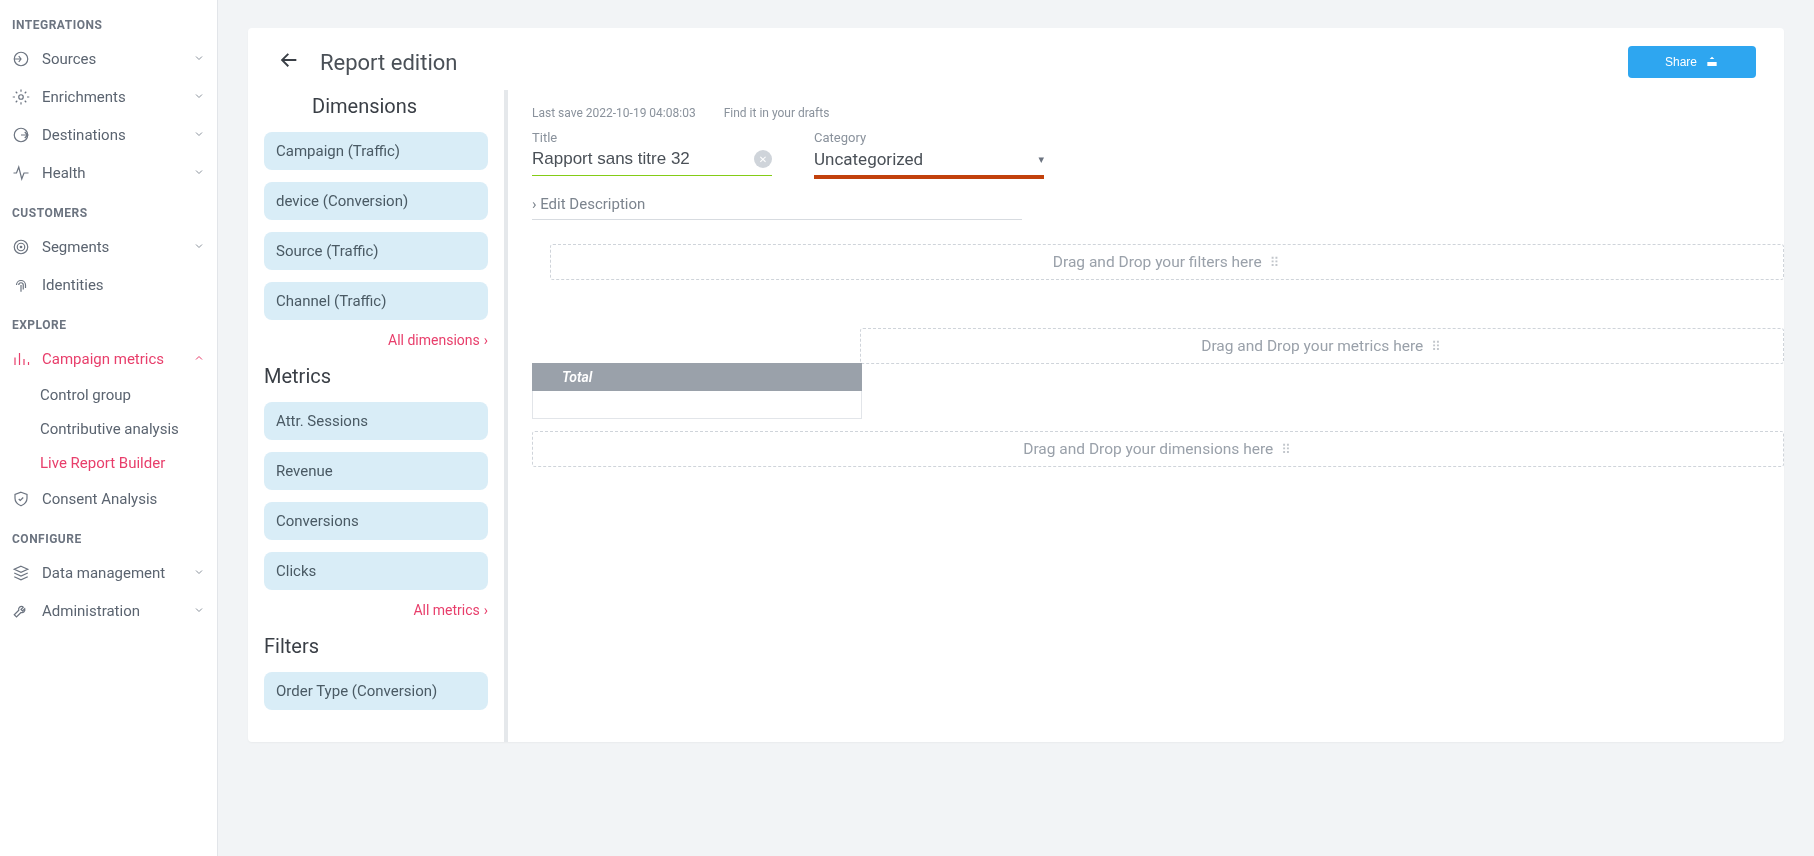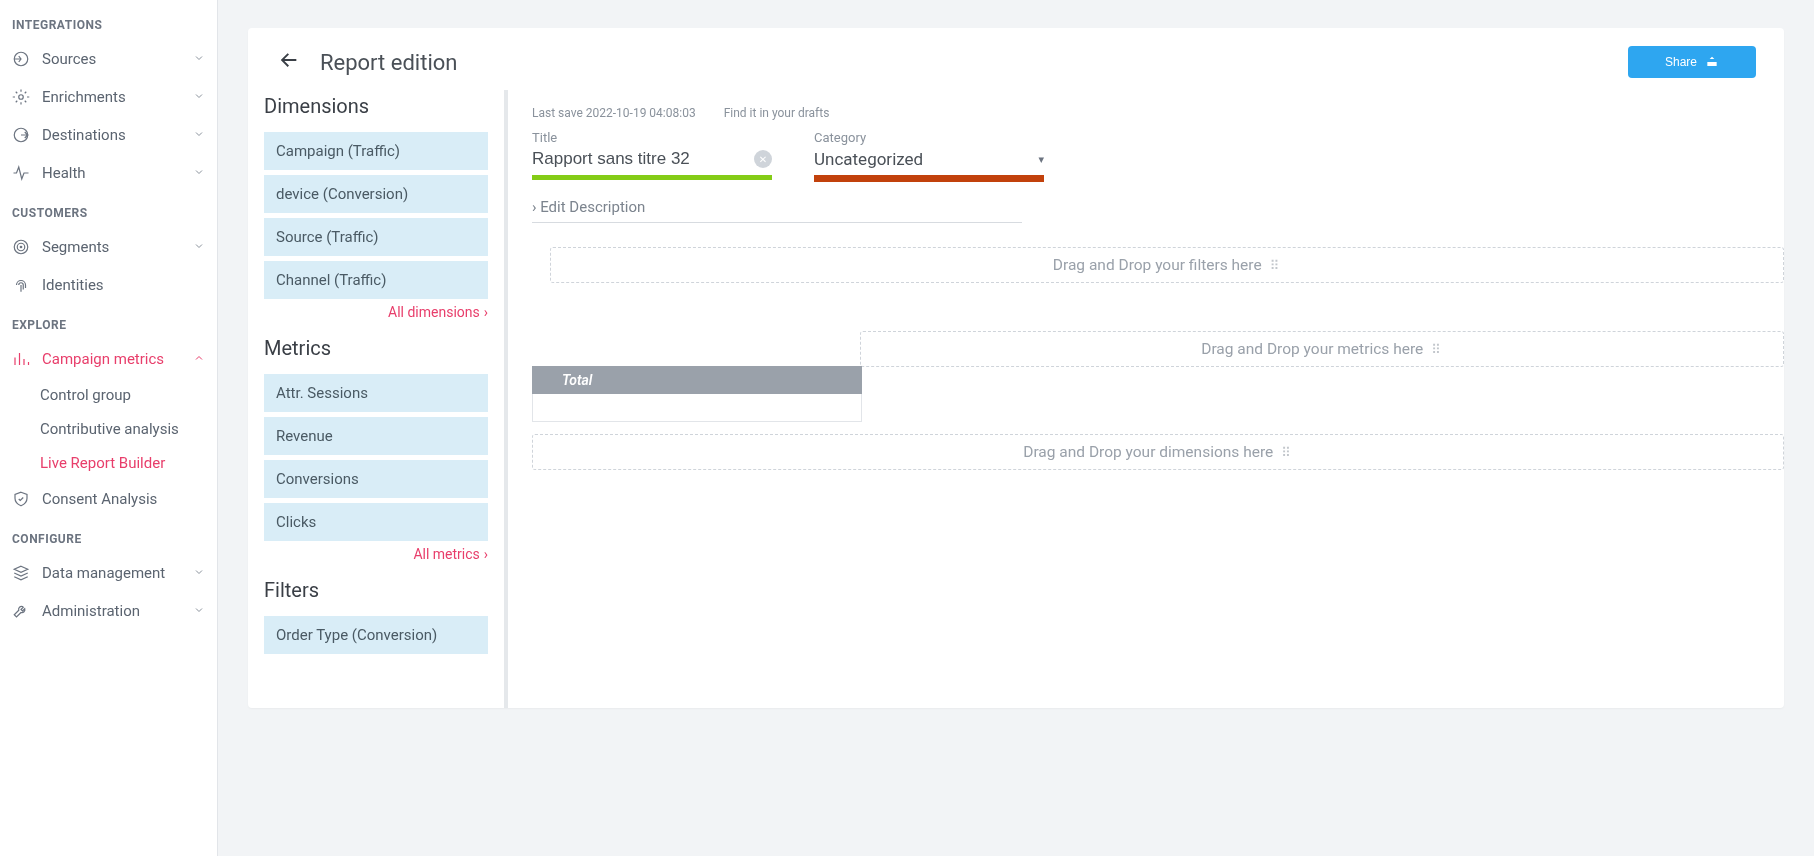--- a/index.html
+++ b/index.html
@@ -95,28 +95,28 @@
     border-right: 4px solid #e5e8eb;
     overflow-y:auto;
   }
   .panel::-webkit-scrollbar { width:8px; }
   .panel::-webkit-scrollbar-thumb { background:#c4c9cf; border-radius:4px; }
   .panel-group-title {
     font-size:20px;
     color:#3a3f46;
     margin: 16px 0 14px;
   }
-  .panel-group-title.first { margin-top: 4px; }
+  .panel-group-title.first { margin-top: 4px; margin-left: 48px; }
   .chip {
     background:#d9edf7;
     color:#4a5a64;
-    border-radius:0;
+    border-radius:8px;
     padding:10px 12px;
     font-size:15px;
-    margin-bottom:5px;
+    margin-bottom:12px;
     cursor:grab;
   }
   .all-link {
     text-align:right;
     font-size:14px;
     color:#e83e6b;
     margin: 4px 0 10px;
     cursor:pointer;
   }
   .all-link .chev-r { display:inline-block; margin-left:4px; }
@@ -124,32 +124,32 @@
   
   .editor { flex:1; padding: 16px 0 0 24px; overflow:hidden; }
   .meta-row { display:flex; align-items:center; gap:28px; font-size:12px; color:#8a929c; margin-bottom:10px; }
   .meta-row .find { color:#8a929c; }
   .fields-row { display:flex; gap:42px; margin-bottom:10px; }
   .fld { display:flex; flex-direction:column; }
   .fld-label { font-size:13px; color:#8a929c; margin-bottom:2px; }
   .fld-title {
     width:240px;
     display:flex; align-items:center; 
-    border-bottom:5px solid #84cc16;
+    border-bottom:1px solid #84cc16;
     padding: 2px 0 6px;
   }
   .fld-title input {
     border:none; outline:none; font-size:17px; color:#4a5057; flex:1; background:transparent;
   }
   .clear-dot { width:18px;height:18px;border-radius:50%;background:#cfd4da;display:flex;align-items:center;justify-content:center;cursor:pointer; }
   .clear-dot::before { content:"✕"; font-size:10px; color:#fff; }
   .fld-select {
     width:230px;
     display:flex; align-items:center;
-    border-bottom:7px solid #c2410c;
+    border-bottom:4px solid #c2410c;
     padding: 2px 0 6px;
     font-size:17px; color:#4a5057;
     cursor:pointer;
   }
   .fld-select .caret { margin-left:auto; font-size:11px; color:#6c7480; }
   .edit-desc {
     width:490px;
     border-bottom:1px solid #d7dbe0;
     padding:6px 0;
     font-size:15px; color:#7c848e;

